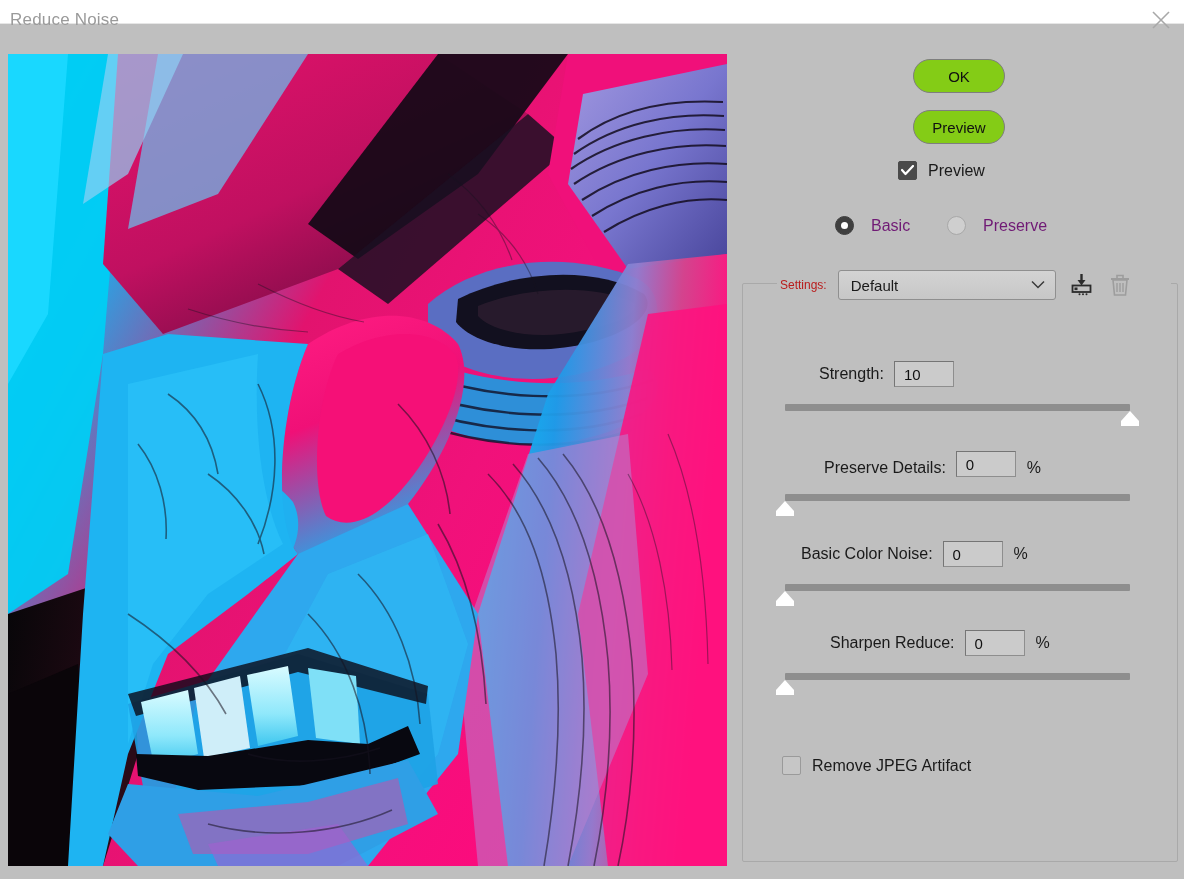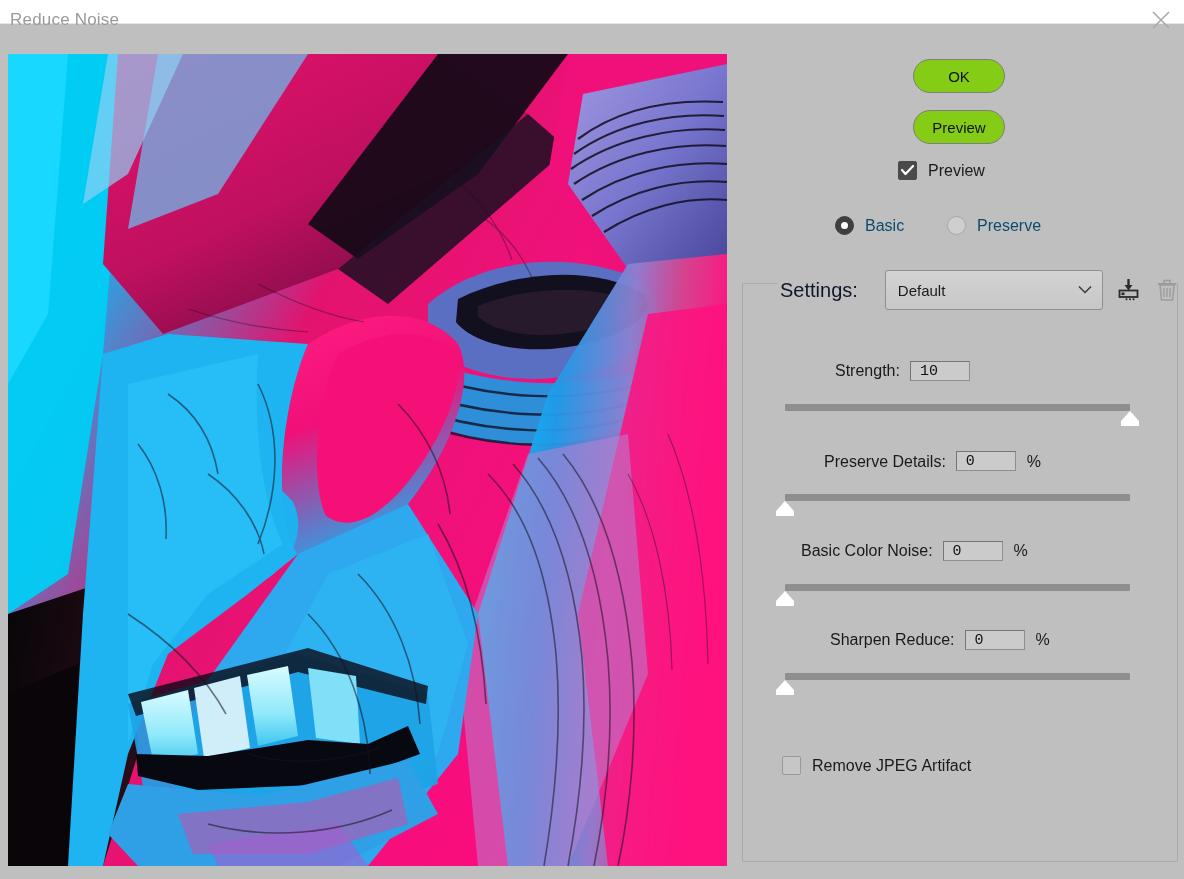--- a/index.html
+++ b/index.html
@@ -106,43 +106,43 @@
     flex: none;
   }
   .radio-outer.selected {
     background: #3f3f3f; border-color: #3f3f3f;
   }
   .radio-dot {
     width: 7px; height: 7px; border-radius: 50%;
     background: #ffffff;
   }
   .radio-outer:not(.selected) .radio-dot { background: transparent; }
-  .radio-label { margin-left: 11px; font-size: 16px; color: #0c4a6e; white-space: nowrap; }
+  .radio-label { margin-left: 17px; font-size: 16px; color: #701a75; white-space: nowrap; }
 
   #radio-basic { left: 100px; top: 168px; }
   #radio-advanced { left: 212px; top: 168px; }
 
   
   .groupbox {
     position: absolute;
     left: 7px; top: 235px;
     width: 436px; height: 579px;
     border: 1px solid #a9a9a9;
     border-radius: 2px;
   }
 
   
   .settings-row {
     position: absolute; left: 45px; top: 222px;
     display: flex; align-items: center;
   }
-  .settings-label { font-size: 20px; color: #0f172a; margin-right: 27px; white-space: nowrap; }
+  .settings-label { font-size: 12px; color: #b91c1c; margin-right: 11px; white-space: nowrap; }
   .select-box {
     position: relative;
-    width: 218px; height: 40px;
+    width: 218px; height: 30px;
     background: linear-gradient(#d3d3d3, #c7c7c7);
     border: 1px solid #8f8f8f;
     border-radius: 3px;
     display: flex; align-items: center;
     cursor: pointer;
   }
   .select-value {
     font-size: 15px; color: #1a1a1a;
     padding-left: 12px;
   }
@@ -165,31 +165,30 @@
   .slider-group { position: absolute; left: 0; width: 443px; }
   .slider-head {
     display: flex; align-items: center;
     position: absolute; left: 0; top: 0;
   }
   .slider-label {
     font-size: 16px; color: #1a1a1a;
     text-align: right; white-space: nowrap;
   }
   .num-field {
-    width: 60px; height: 20px;
+    width: 60px; height: 26px;
     background: #cbcbcb;
     border: 1px solid #8e8e8e;
     border-top-color: #757575;
     border-left-color: #757575;
     margin-left: 10px;
     display: flex; align-items: center;
     padding-left: 9px;
     font-size: 15px; color: #111;
     cursor: text;
-    font-family: Liberation Mono, monospace;
   }
   .pct { margin-left: 11px; font-size: 16px; color: #1a1a1a; }
 
   .slider-track-wrap {
     position: absolute; left: 50px; top: 43px;
     width: 345px; height: 8px;
   }
   .slider-track {
     position: absolute; left: 0; top: 0;
     width: 100%; height: 7px;
@@ -426,21 +425,21 @@
           <path d="M8 5 L8 2.5 L14 2.5 L14 5" fill="none" stroke="#9d9d9d" stroke-width="1.6"></path>
           <path d="M4 7 L18 7 L16.5 22 L5.5 22 Z" fill="none" stroke="#9d9d9d" stroke-width="1.6"></path>
           <line x1="8" y1="10" x2="8" y2="19" stroke="#9d9d9d" stroke-width="1.4"></line>
           <line x1="11" y1="10" x2="11" y2="19" stroke="#9d9d9d" stroke-width="1.4"></line>
           <line x1="14" y1="10" x2="14" y2="19" stroke="#9d9d9d" stroke-width="1.4"></line>
         </svg>
       </div>
     </div>
 
     <div class="slider-group" style="top:313px;">
-      <div class="slider-head" style="left:100px;">
+      <div class="slider-head" style="left:84px;">
         <span class="slider-label">Strength:</span>
         <span class="num-field">10</span>
       </div>
       <div class="slider-track-wrap">
         <div class="slider-track"></div>
         <div class="slider-thumb" style="left:100%;">
           <svg width="22" height="18" viewBox="0 0 22 18">
             <path d="M11 1 L20 11 L20 16 L2 16 L2 11 Z" fill="#ffffff"></path>
           </svg>
         </div>

